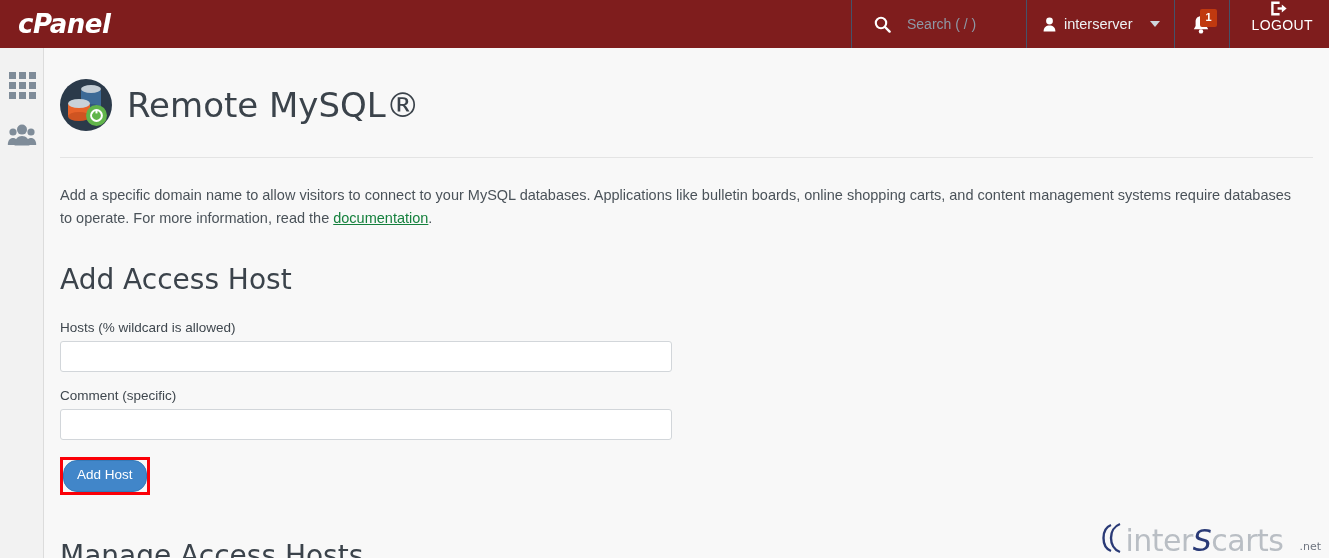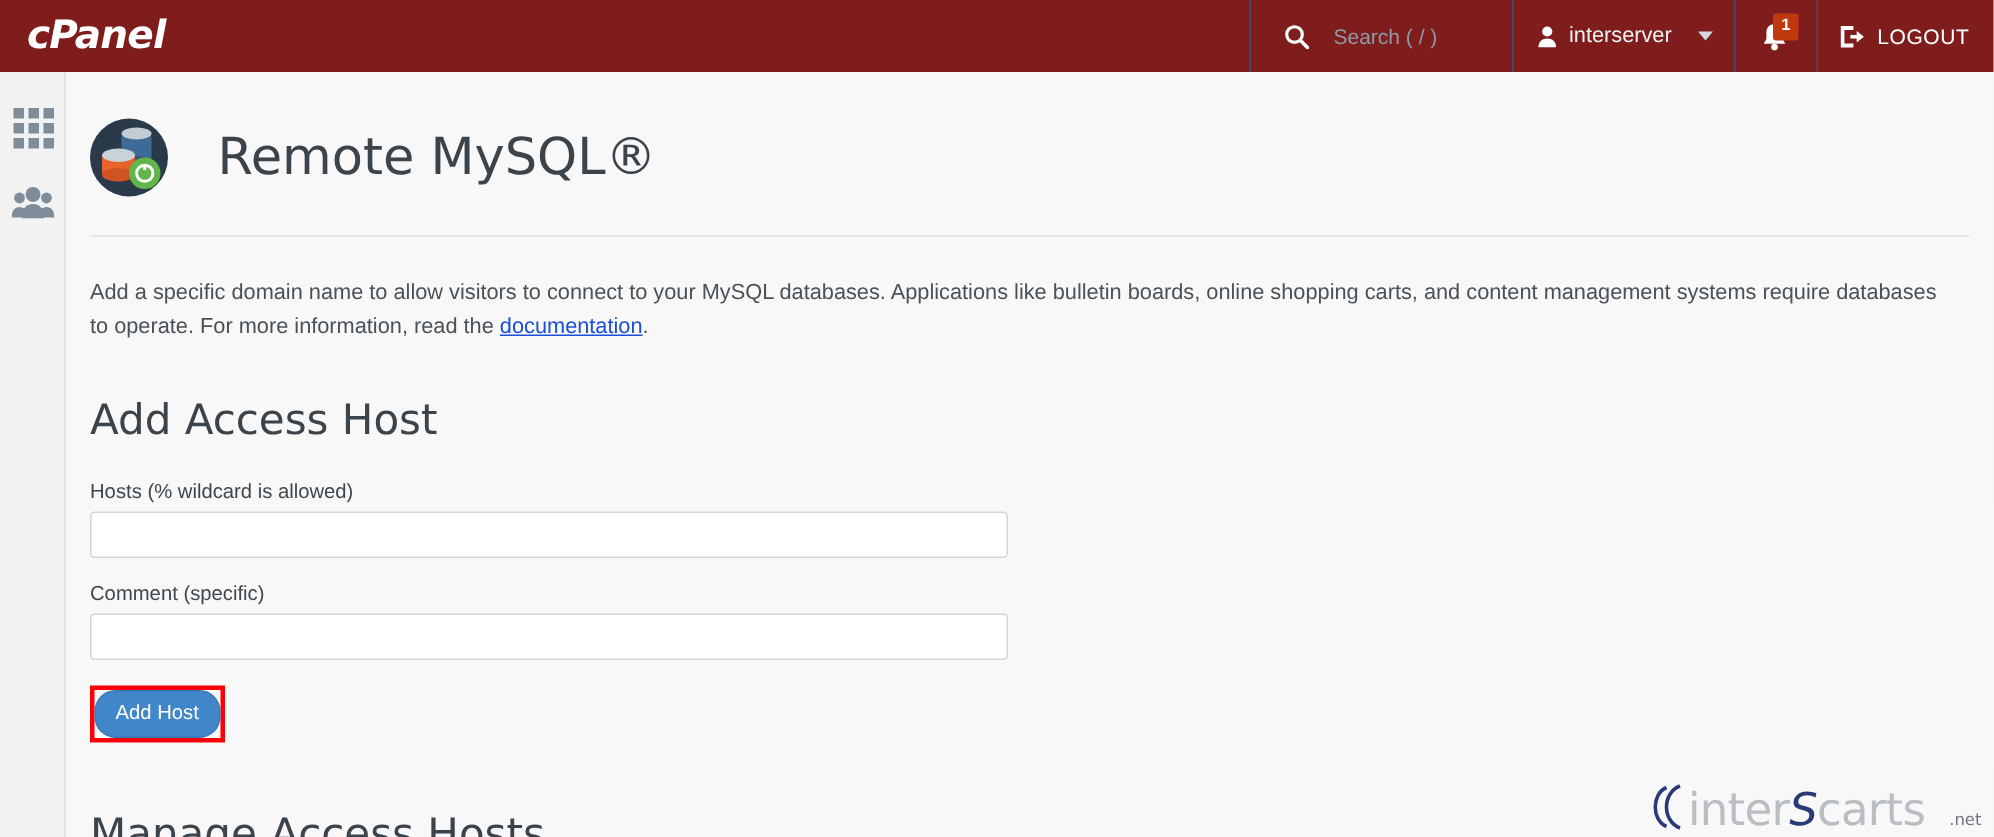--- a/index.html
+++ b/index.html
@@ -91,20 +91,21 @@
     padding: 3px 5px 4px 5px;
     border-radius: 2px;
     min-width: 15px;
     text-align: center;
   }
   .tb-cell.logout {
     padding: 0 16px 0 14px;
     font-size: 14px;
     letter-spacing: 0.4px;
     color: #ffffff;
+    flex-direction: column;
   }
   .logout-label { margin-left: 7px; }
   .icon-svg { display: block; }
 
   
   .sidebar {
     position: absolute;
     top: 48px; left: 0;
     width: 44px;
     height: 510px;
@@ -135,21 +136,20 @@
     top: 48px; left: 44px;
     width: 1285px;
     height: 510px;
     background: #f8f8f8;
     overflow: hidden;
   }
   .page-head {
     display: flex;
     align-items: center;
     padding: 16px 0 0 16px;
-    gap: 18px;
   }
   .app-icon {
     width: 52px; height: 52px;
     border-radius: 50%;
     background: #2b3a4a;
     position: relative;
     flex: 0 0 auto;
   }
   
   .db-blue {
@@ -225,21 +225,21 @@
   }
 
   .intro {
     font-size: 14.5px;
     line-height: 1.55;
     color: #4a5259;
     padding: 12px 16px 0 16px;
     max-width: 1270px;
   }
   .intro a {
-    color: #1d4ed8;
+    color: #15803d;
     text-decoration: underline;
   }
 
   .section-title {
     font-family: "DejaVu Sans", sans-serif;
     font-size: 28px;
     font-weight: normal;
     color: #3b434b;
     padding: 0 16px;
     margin-top: 34px;

